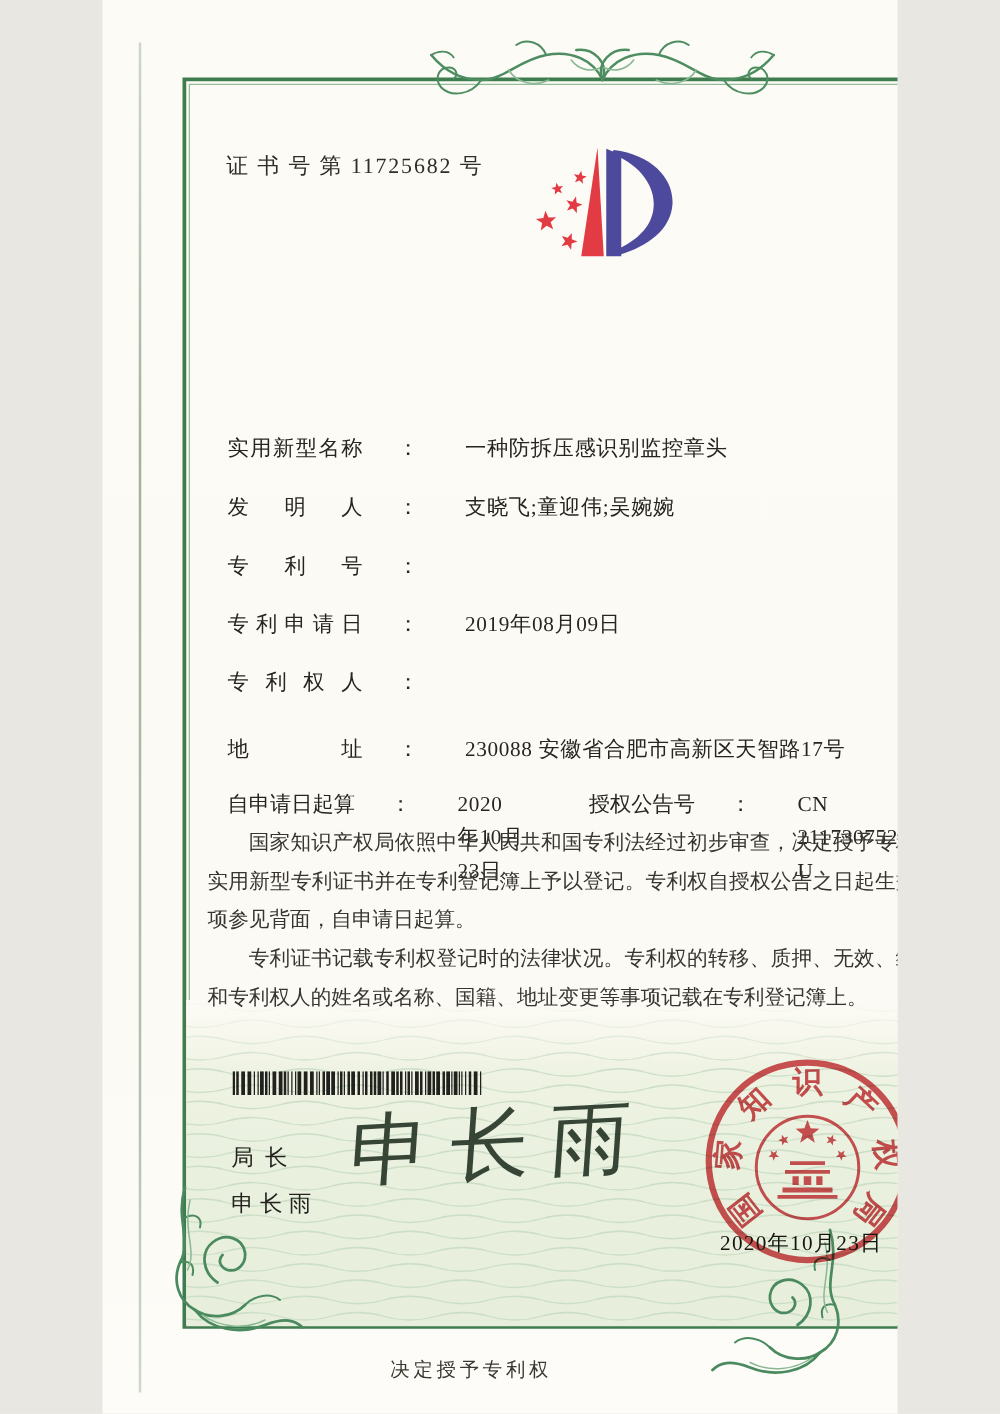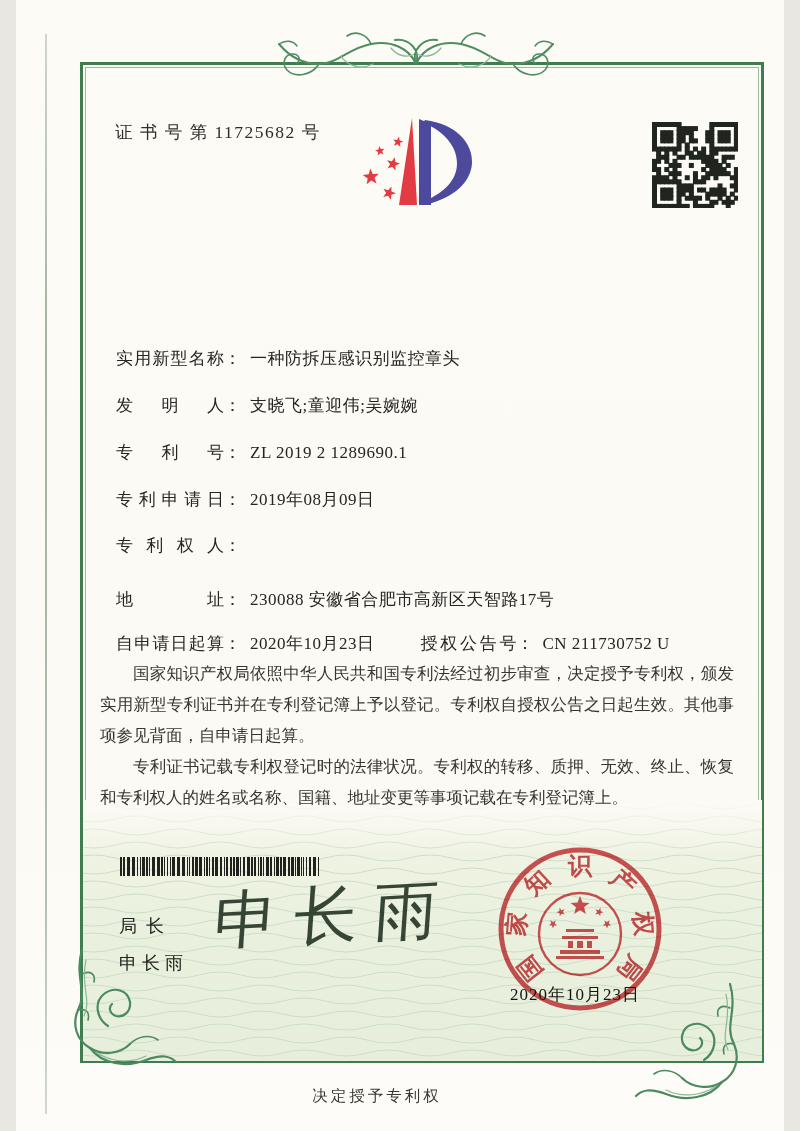--- a/index.html
+++ b/index.html
@@ -1,41 +1,41 @@
 <!DOCTYPE html>
 <html><head>
 <meta charset="utf-8">
 <style>
   html,body{margin:0;padding:0;background:#e9e7e1;}
   .page{
-    position:relative;width:768px;height:1131px;margin:0 auto;
+    position:relative;width:636px;height:1131px;margin:0 auto;
     background:linear-gradient(180deg,#fcfbf6 0%,#fbfaf4 70%,#fdfcf8 100%);
     overflow:hidden;
     font-family:"Liberation Serif","DejaVu Serif",serif;
     color:#2b2a26;
   }
   .scan-edge{position:absolute;left:29px;top:34px;width:2px;height:1080px;
     background:linear-gradient(180deg,#b7c2b2,#77876f 30%,#8fa08c 80%,#b9c3b3);opacity:.65;}
   .frame-outer{position:absolute;left:64px;top:62px;width:684px;height:1001px;
     border:3px solid #3f7c4e;box-sizing:border-box;}
   .frame-inner{position:absolute;inset:2px;border:1px solid #95bd9c;}
   .ornament{position:absolute;}
   .orn-top{left:255px;top:28px;}
   .orn-bl{left:50px;top:946px;}
   .orn-br{right:38px;top:980px;transform:scaleX(-1);}
   .cert-no{position:absolute;left:99px;top:120px;font-size:17.5px;letter-spacing:1.5px;color:#2e2d29;}
   .logo{position:absolute;left:338px;top:106px;}
   .qr{position:absolute;left:636px;top:122px;}
   .title{position:absolute;left:0;right:0;top:236px;margin:0;text-align:center;
     font-size:45px;font-weight:bold;letter-spacing:10px;text-indent:10px;color:#262420;}
-  .row{position:absolute;left:100px;display:flex;align-items:flex-start;font-size:17px;line-height:1.55;color:#262521;}
+  .row{position:absolute;left:100px;display:flex;align-items:flex-start;font-size:17px;line-height:1.55;color:#262521;gap:28px;}
   .flabel{display:inline-block;width:108px;text-align:justify;text-align-last:justify;white-space:nowrap;}
   .fcolon{display:inline-block;margin-right:9px;}
   .fvalue{letter-spacing:.5px;}
-  .flabel2{display:inline-block;width:96px;margin-left:46px;text-align:justify;text-align-last:justify;white-space:nowrap;}
+  .flabel2{display:inline-block;width:96px;margin-left:24px;text-align:justify;text-align-last:justify;white-space:nowrap;}
   .body-text{position:absolute;left:84px;top:658px;width:634px;font-size:16.5px;line-height:1.88;
     color:#37352e;text-align:justify;}
   .body-text p{margin:0;text-indent:2em;}
   .guilloche{position:absolute;left:67px;top:800px;width:679px;height:261px;overflow:hidden;
     background:linear-gradient(180deg,#f8f5e9 0%,#eff3e3 18%,#e9f0de 55%,#e7efdc 100%);}
   .guilloche .fadeTop{position:absolute;left:0;top:0;right:0;height:56px;
     background:linear-gradient(180deg,rgba(252,251,246,.95),rgba(252,251,246,0));}
   .barcode{position:absolute;left:104px;top:857px;}
   .director-title{position:absolute;left:103px;top:914px;font-size:18px;letter-spacing:9px;color:#23221e;}
   .director-name{position:absolute;left:103px;top:951px;font-size:18px;letter-spacing:5px;color:#23221e;}
@@ -392,21 +392,20 @@
     <span class="fvalue">一种防拆压感识别监控章头</span>
   </div>
   <div class="row" style="top:393px">
     <span class="flabel">发明人</span>
       <span class="fcolon">：</span>
     <span class="fvalue">支晓飞;童迎伟;吴婉婉</span>
   </div>
   <div class="row" style="top:440px">
     <span class="flabel">专利号</span>
       <span class="fcolon">：</span>
-    <span class="fvalue">ZL 2019 2 1289690.1</span>
   </div>
   <div class="row" style="top:487px">
     <span class="flabel">专利申请日</span>
       <span class="fcolon">：</span>
     <span class="fvalue">2019年08月09日</span>
   </div>
   <div class="row" style="top:533px">
     <span class="flabel">专利权人</span>
       <span class="fcolon">：</span>
   </div>

